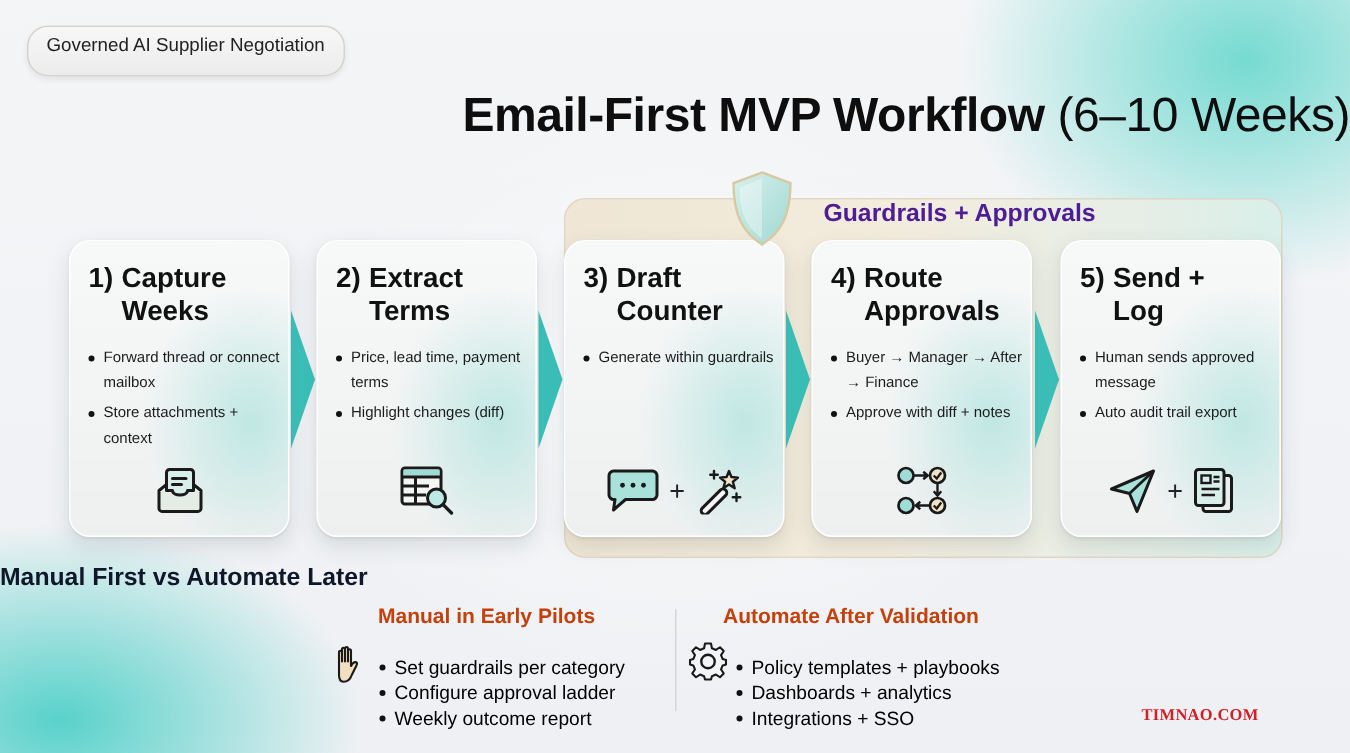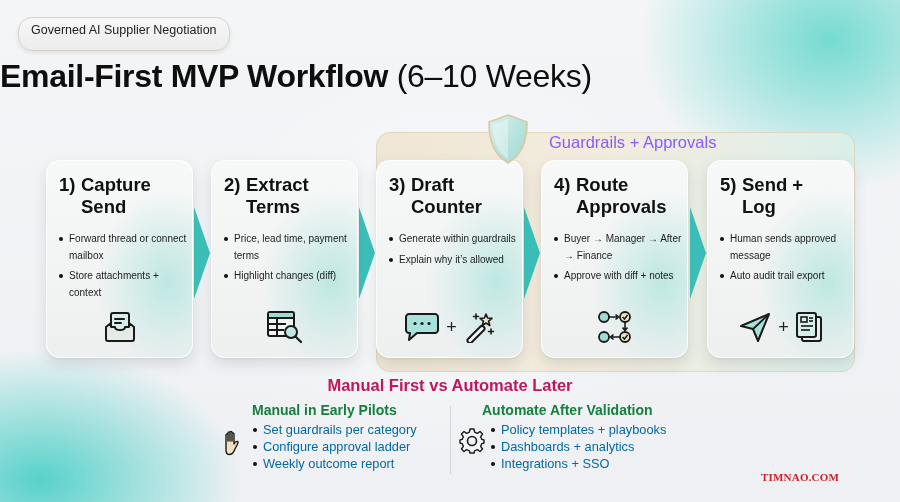--- a/index.html
+++ b/index.html
@@ -22,35 +22,35 @@
     position: absolute; left: 18px; top: 17px;
     height: 34px; padding: 0 12px;
     border-radius: 14px;
     background: linear-gradient(180deg, #f7f7f7, #ececec);
     border: 1px solid #d6d2cb;
     box-shadow: 0 2px 4px rgba(0,0,0,0.08);
     font-size: 12.5px; line-height: 25px; color: #222;
   }
   .title {
     position: absolute; left: 0; right: 0; top: 58px;
-    text-align: left; font-size: 32px; letter-spacing: -0.3px;
+    text-align: right; font-size: 32px; letter-spacing: -0.3px;
     color: #0e0e0e;
   }
   .title .bold { font-weight: 700; }
   .title .light { font-weight: 400; }
 
   .guard-panel {
     position: absolute; left: 376px; top: 132px; width: 479px; height: 240px;
     border-radius: 14px;
     background: linear-gradient(90deg, #efe6d4 0%, #f3ecdd 45%, #e6eee6 80%, #d9efe9 100%);
     border: 1px solid #e0d6c2;
   }
   .guard-title {
     position: absolute; left: 549px; top: 133px;
-    font-size: 16.5px; font-weight: 400; color: #8b5cf6;
+    font-size: 16.5px; font-weight: 700; color: #4c1d95;
   }
   .shield {
     position: absolute; left: 486px; top: 113px; width: 44px; height: 52px; z-index: 6;
   }
 
   .card {
     position: absolute; top: 160px; width: 147px; height: 198px;
     border-radius: 14px;
     background:
       radial-gradient(ellipse 70px 90px at 120px 120px, rgba(150,222,214,0.55), rgba(150,222,214,0) 100%),
@@ -84,27 +84,27 @@
 
   .arrow {
     position: absolute; width: 0; height: 0;
     border-top: 46px solid transparent; border-bottom: 46px solid transparent;
     border-left: 16px solid #3cc2bb;
     z-index: 2;
   }
 
   .bottom-title {
     position: absolute; left: 0; right: 0; top: 376px;
-    text-align: center; font-size: 16.5px; font-weight: 700; color: #be185d;
+    text-align: left; font-size: 16.5px; font-weight: 700; color: #0f172a;
   }
   .col {
     position: absolute; top: 402px;
   }
-  .col-title { font-size: 14px; font-weight: 700; color: #15803d; margin-bottom: 3px; }
-  .col ul { list-style: none; font-size: 12.8px; line-height: 17px; color: #0369a1; }
+  .col-title { font-size: 14px; font-weight: 700; color: #c2410c; margin-bottom: 18px; }
+  .col ul { list-style: none; font-size: 12.8px; line-height: 17px; color: #000000; }
   .col li { position: relative; padding-left: 11px; }
   .col li::before {
     content: ""; position: absolute; left: 1px; top: 7px;
     width: 4px; height: 4px; border-radius: 50%; background: #111;
   }
   .divider {
     position: absolute; left: 450px; top: 406px; width: 1px; height: 68px; background: #d4d6da;
   }
   .hand-icon { position: absolute; left: 220px; top: 430px; width: 24px; height: 26px; }
   .gear-icon { position: absolute; left: 459px; top: 428px; width: 26px; height: 26px; }
@@ -140,21 +140,21 @@
 </svg>
 
 <div class="arrow" style="left:194px; top:207px;"></div>
 <div class="arrow" style="left:359px; top:207px;"></div>
 <div class="arrow" style="left:524px; top:207px;"></div>
 <div class="arrow" style="left:690px; top:207px;"></div>
 
 <div class="card" style="left:46px;">
   <div class="card-title">
     <span class="num">1)</span><span class="t1">Capture</span>
-    <span class="t2">Send</span>
+    <span class="t2">Weeks</span>
   </div>
   <ul class="bullets">
     <li>Forward thread or connect mailbox</li>
     <li>Store attachments + context</li>
   </ul>
   <div class="card-icons">
     <svg width="34" height="32" viewBox="0 0 34 32">
       <rect x="8" y="2" width="18" height="18" rx="2" fill="#d8efe9" stroke="#1a1a1a" stroke-width="2"></rect>
       <line x1="12" y1="8" x2="21" y2="8" stroke="#1a1a1a" stroke-width="2" stroke-linecap="round"></line>
       <line x1="12" y1="12" x2="18" y2="12" stroke="#1a1a1a" stroke-width="2" stroke-linecap="round"></line>
@@ -186,21 +186,20 @@
   </div>
 </div>
 
 <div class="card" style="left:376px;">
   <div class="card-title">
     <span class="num">3)</span><span class="t1">Draft</span>
     <span class="t2">Counter</span>
   </div>
   <ul class="bullets">
     <li>Generate within guardrails</li>
-    <li>Explain why it’s allowed</li>
   </ul>
   <div class="card-icons">
     <svg width="36" height="32" viewBox="0 0 36 32">
       <path d="M5 3 L31 3 C32.5 3 34 4.5 34 6 L34 19 C34 20.5 32.5 22 31 22 L13 22 L5 29 L6 22 L5 22 C3.5 22 2 20.5 2 19 L2 6 C2 4.5 3.5 3 5 3 Z" fill="#a8e2db" stroke="#1a1a1a" stroke-width="2" stroke-linejoin="round"></path>
       <circle cx="11" cy="12.5" r="1.6" fill="#1a1a1a"></circle>
       <circle cx="18" cy="12.5" r="1.6" fill="#1a1a1a"></circle>
       <circle cx="25" cy="12.5" r="1.6" fill="#1a1a1a"></circle>
     </svg>
     <span class="plus">+</span>
     <svg width="32" height="32" viewBox="0 0 32 32">

